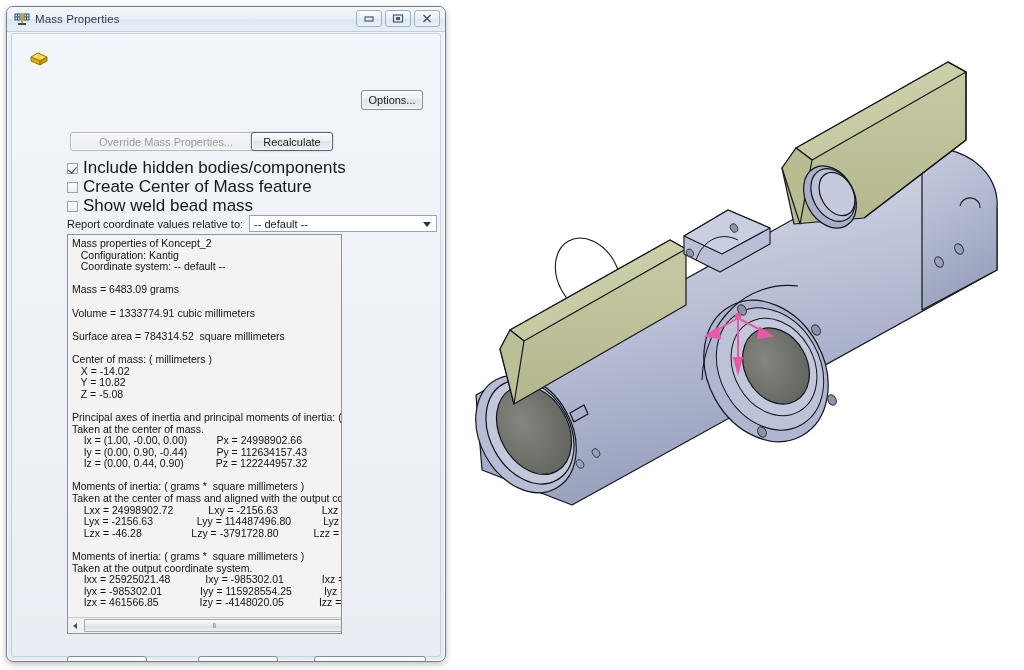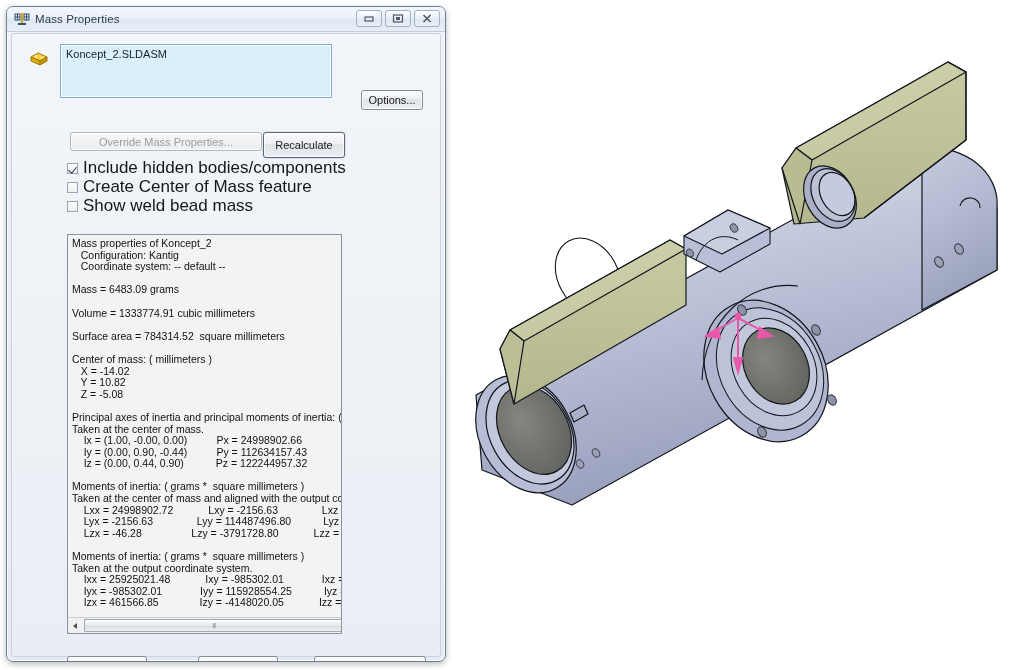--- a/index.html
+++ b/index.html
@@ -64,21 +64,21 @@
     display:flex; align-items:center; justify-content:center;
     box-sizing:border-box; cursor:default;
     box-shadow:0 0 0 1px rgba(255,255,255,.75) inset;
   }
   .btn.disabled{ color:#9b9b9b; border-color:#b4b8bd;
     background:linear-gradient(to bottom,#f6f7f8,#eceef0); }
   .btn.default{ border-color:#5b6570; box-shadow:0 0 0 1px rgba(255,255,255,.8) inset,0 0 2px rgba(40,80,140,.35); }
 
   #options-btn{ position:absolute; left:349px; top:56px; width:62px; height:20px; }
   #override-btn{ position:absolute; left:58px; top:98px; width:192px; height:19px; }
-  #recalc-btn{ position:absolute; left:239px; top:98px; width:82px; height:26px;margin-left:12px; }
+  #recalc-btn{ position:absolute; left:239px; top:98px; width:82px; height:19px; }
 
   .chk-row{ position:absolute; left:55px; display:flex; align-items:center; }
   .chk{
     width:11px;height:11px;margin-right:5px; flex:none;
     border:1px solid #9aa4af; background:linear-gradient(to bottom,#fdfdfd,#eceef1);
     box-sizing:border-box; position:relative;
   }
   .chk.checked:after{
     content:""; position:absolute; left:2px; top:1px; width:4px;height:7px;
     border:solid #2b3f55; border-width:0 1.6px 1.6px 0; transform:rotate(40deg);
@@ -177,42 +177,46 @@
     <span class="part-icon">
       <svg width="22" height="20" viewBox="0 0 22 20">
         <path d="M3 9 L10 5 L19 9 L12 13 Z" fill="#f7cf3b" stroke="#9a7a06" stroke-width="1"></path>
         <path d="M3 9 L3 13 L12 17 L12 13 Z" fill="#e0ae12" stroke="#9a7a06" stroke-width="1"></path>
         <path d="M12 13 L19 9 L19 13 L12 17 Z" fill="#c99708" stroke="#9a7a06" stroke-width="1"></path>
         <circle cx="8" cy="8.5" r="1.4" fill="#fbe79a"></circle>
         <circle cx="14" cy="9.6" r="1.4" fill="#fbe79a"></circle>
       </svg>
     </span>
 
-    <div class="listbox">
-      <div class="item">Koncept_2.SLDASM</div>
-    </div>
 
     <div class="btn" id="options-btn">Options...</div>
 
     <div class="btn disabled" id="override-btn">Override Mass Properties...</div>
     <div class="btn default" id="recalc-btn">Recalculate</div>
 
     <div class="chk-row" id="row-hidden">
       <span class="chk checked"></span>
       <span class="lbl">Include hidden bodies/components</span>
     </div>
     <div class="chk-row" id="row-com">
       <span class="chk"></span>
       <span class="lbl">Create Center of Mass feature</span>
     </div>
     <div class="chk-row" id="row-weld">
       <span class="chk"></span>
       <span class="lbl">Show weld bead mass</span>
     </div>
 
+    <div class="relrow">
+      <span class="lbl">Report coordinate values relative to:</span>
+      <span class="combo">
+        <span>-- default --</span>
+        <span class="caret"></span>
+      </span>
+    </div>
 
     <div id="report">
       <div id="report-text">Mass properties of Koncept_2
    Configuration: Kantig
    Coordinate system: -- default --
 
 Mass = 6483.09 grams
 
 Volume = 1333774.91 cubic millimeters
 

